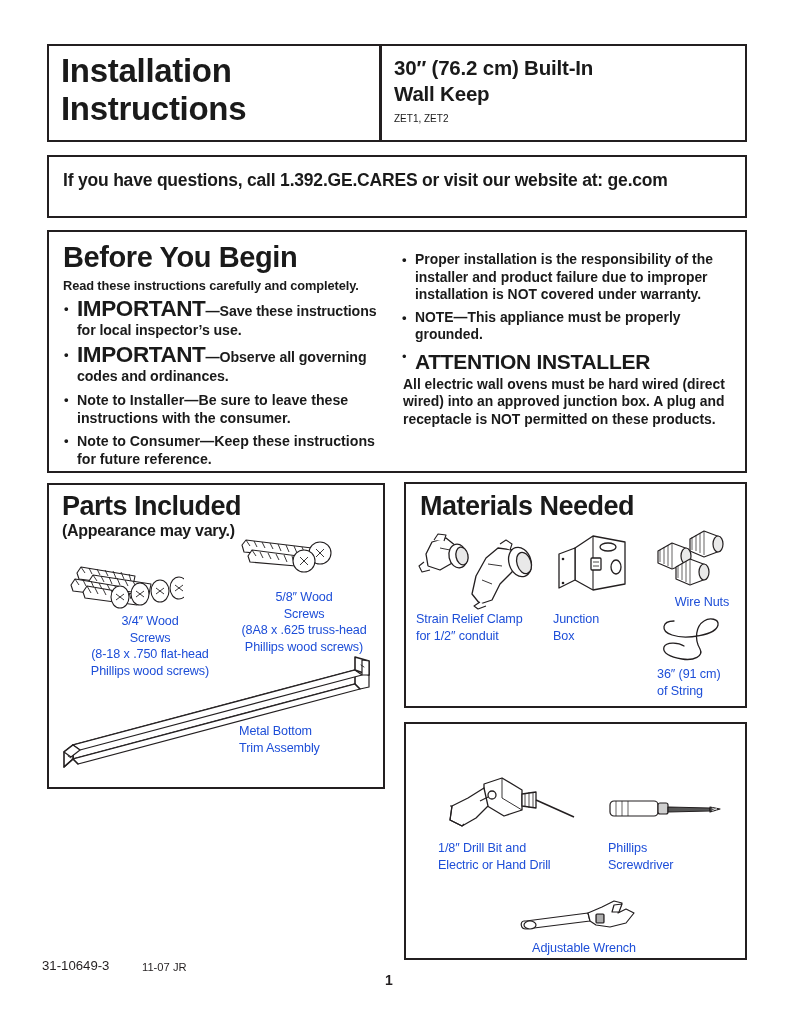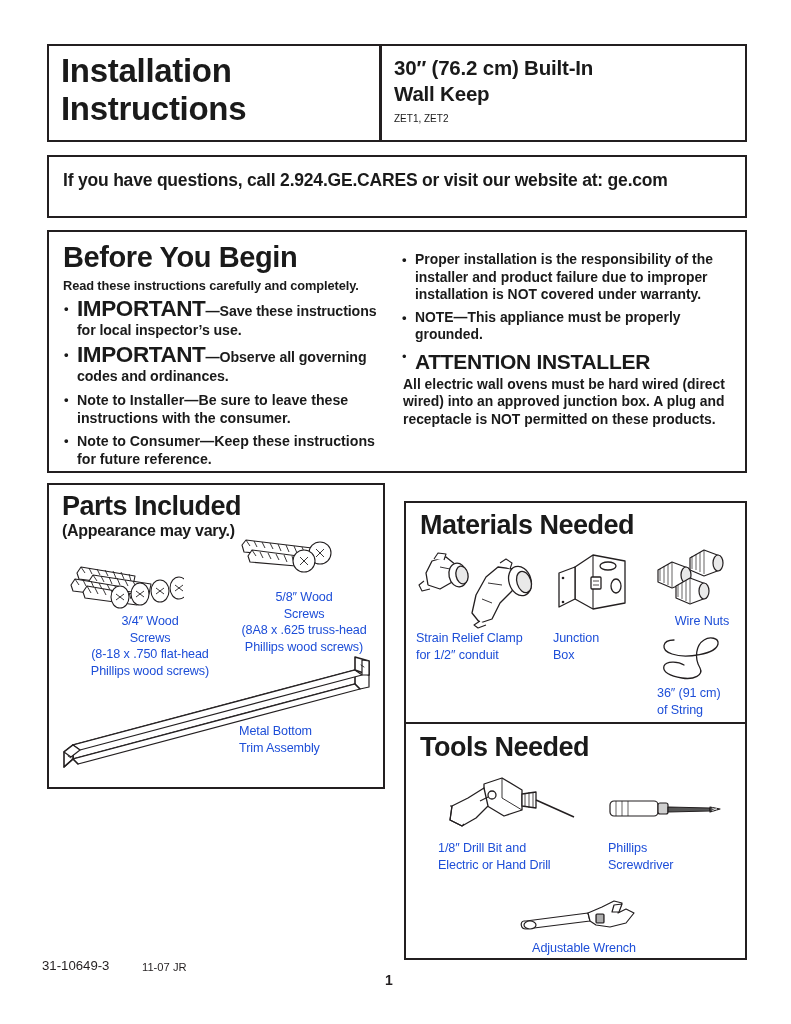--- a/index.html
+++ b/index.html
@@ -129,21 +129,21 @@
   }
   .cap {
     position: absolute;
     font-size: 12.6px; line-height: 16.5px;
     text-align: center; letter-spacing: -0.1px;
     color: #1d4ed8;
   }
   .cap-left { text-align: left; }
 
   
-  #materials-box { left: 404px; top: 501px; width: 343px; height: 226px; padding-left: 16px; }
+  #materials-box { left: 404px; top: 482px; width: 343px; height: 226px; padding-left: 16px; }
   #materials-heading {
     position: absolute; left: 14px; top: 6px;
     font-size: 27px; font-weight: bold; letter-spacing: -0.5px;
     line-height: 32px;
   }
 
   
   #tools-box { left: 404px; top: 722px; width: 343px; height: 238px; }
   #tools-heading {
     position: absolute; left: 14px; top: 7px;
@@ -180,21 +180,21 @@
       <div id="header-title-line2">Instructions</div>
     </div>
     <div id="header-right">
       <div id="product-line1">30″ (76.2 cm) Built-In</div>
       <div id="product-line2">Wall Keep</div>
       <div id="model-numbers">ZET1, ZET2</div>
     </div>
   </div>
 
   <div class="box" id="questions-box">
-    <div id="questions-text">If you have questions, call 2.924.GE.CARES or visit our website at: ge.com</div>
+    <div id="questions-text">If you have questions, call 1.392.GE.CARES or visit our website at: ge.com</div>
   </div>
 
   <div class="box" id="before-box">
 
     <div id="before-right">
       <ul class="bullets">
         <li class="right-item">Proper installation is the responsibility of the installer and product failure due to improper installation is NOT covered under warranty.</li>
         <li class="right-item">NOTE—This appliance must be properly grounded.</li>
         <li class="attention-item">
           <div class="attention-head">ATTENTION INSTALLER</div>
@@ -401,21 +401,20 @@
         </g>
       </svg>
     </div>
     <div class="cap cap-left" style="left:251px; top:182px; width:100px;">
       <div>36″ (91 cm)</div>
       <div>of String</div>
     </div>
   </div>
 
   <div class="box" id="tools-box">
-    <div id="tools-heading">Tools Needed</div>
 
     <div class="art" style="left:38px; top:52px;">
       <svg width="132" height="58" viewBox="0 0 132 58">
         <g fill="#ffffff" stroke="#231f20" stroke-width="1.3" stroke-linejoin="round">
 
           <path d="M40 8 L58 2 L78 14 L78 34 L60 40 L40 28 Z"></path>
 
           <path d="M40 12 L24 22 L8 30 L6 44 L18 50 L32 42 L44 30 Z"></path>
 
           <path d="M6 30 L8 30 L6 44 L18 50 L20 48" stroke-width="1.1" fill="none"></path>

